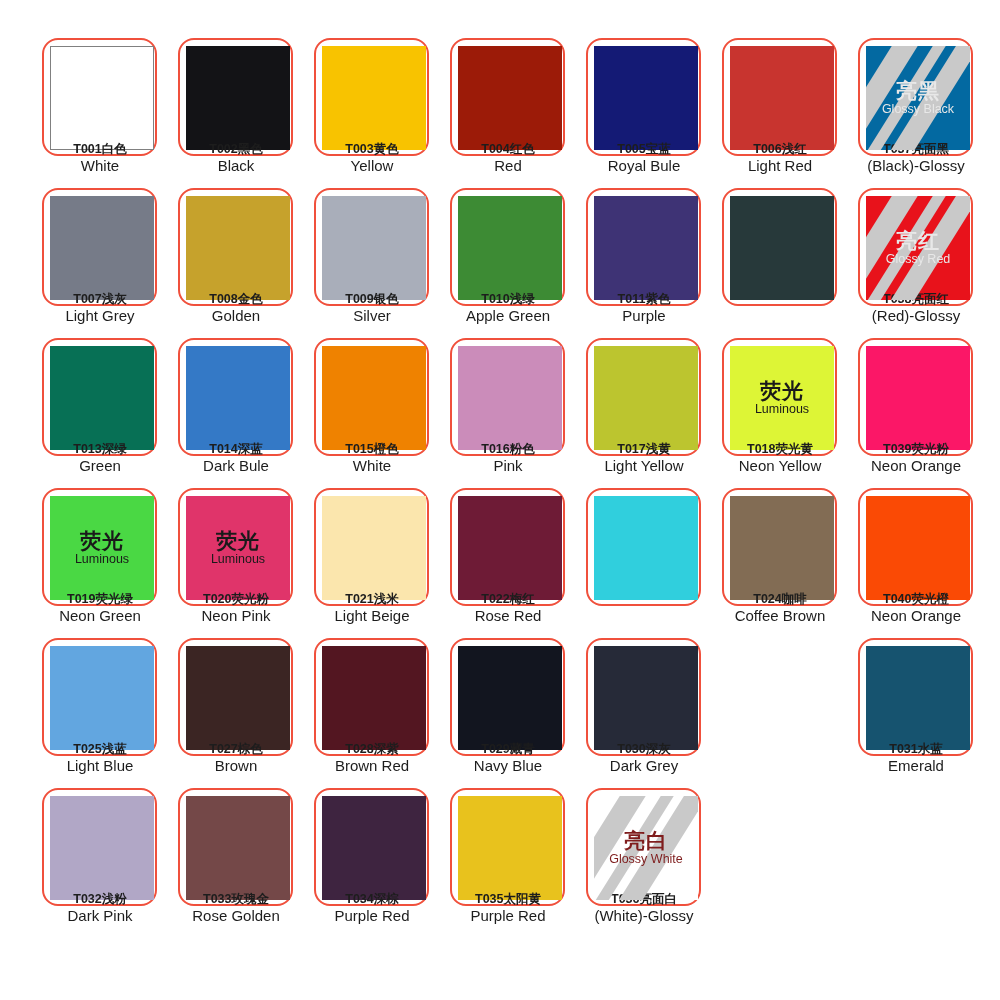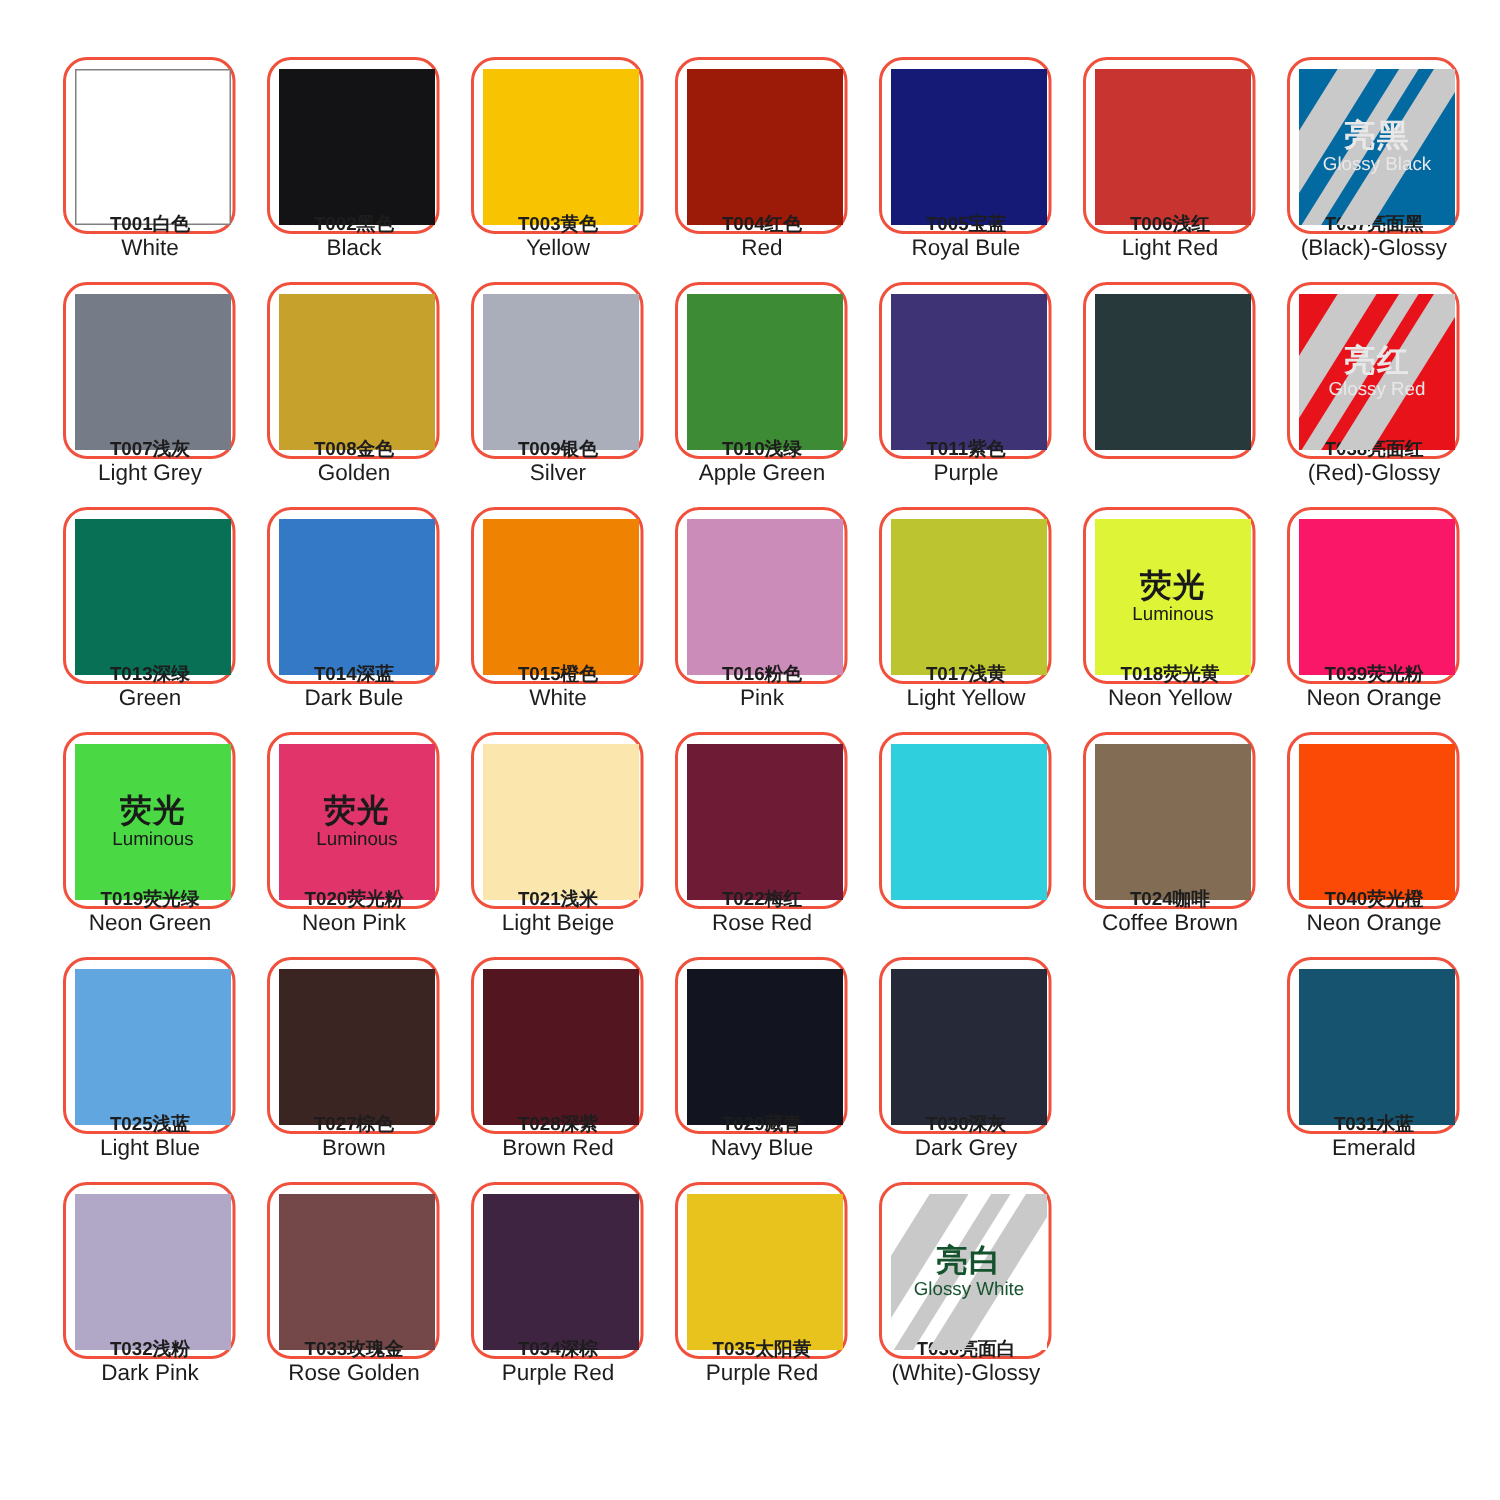--- a/index.html
+++ b/index.html
@@ -83,21 +83,21 @@
     letter-spacing: 1px;
   }
   .chip-mark .en {
     display: block;
     font-size: 12.5px;
     font-weight: 400;
     margin-top: 1px;
   }
   .chip-mark.dark   { color: #1a1a1a; }
   .chip-mark.greyed { color: #e8e8e8; }
-  .chip-mark.greydk { color: #14532d; }
+  .chip-mark.greydk { color: #7f1d1d; }
 
   
   .gloss-streaks {
     position: absolute;
     left: 0; top: 0; right: 0; bottom: 0;
     z-index: 2;
     pointer-events: none;
   }
   .gloss-streaks i {
     position: absolute;

